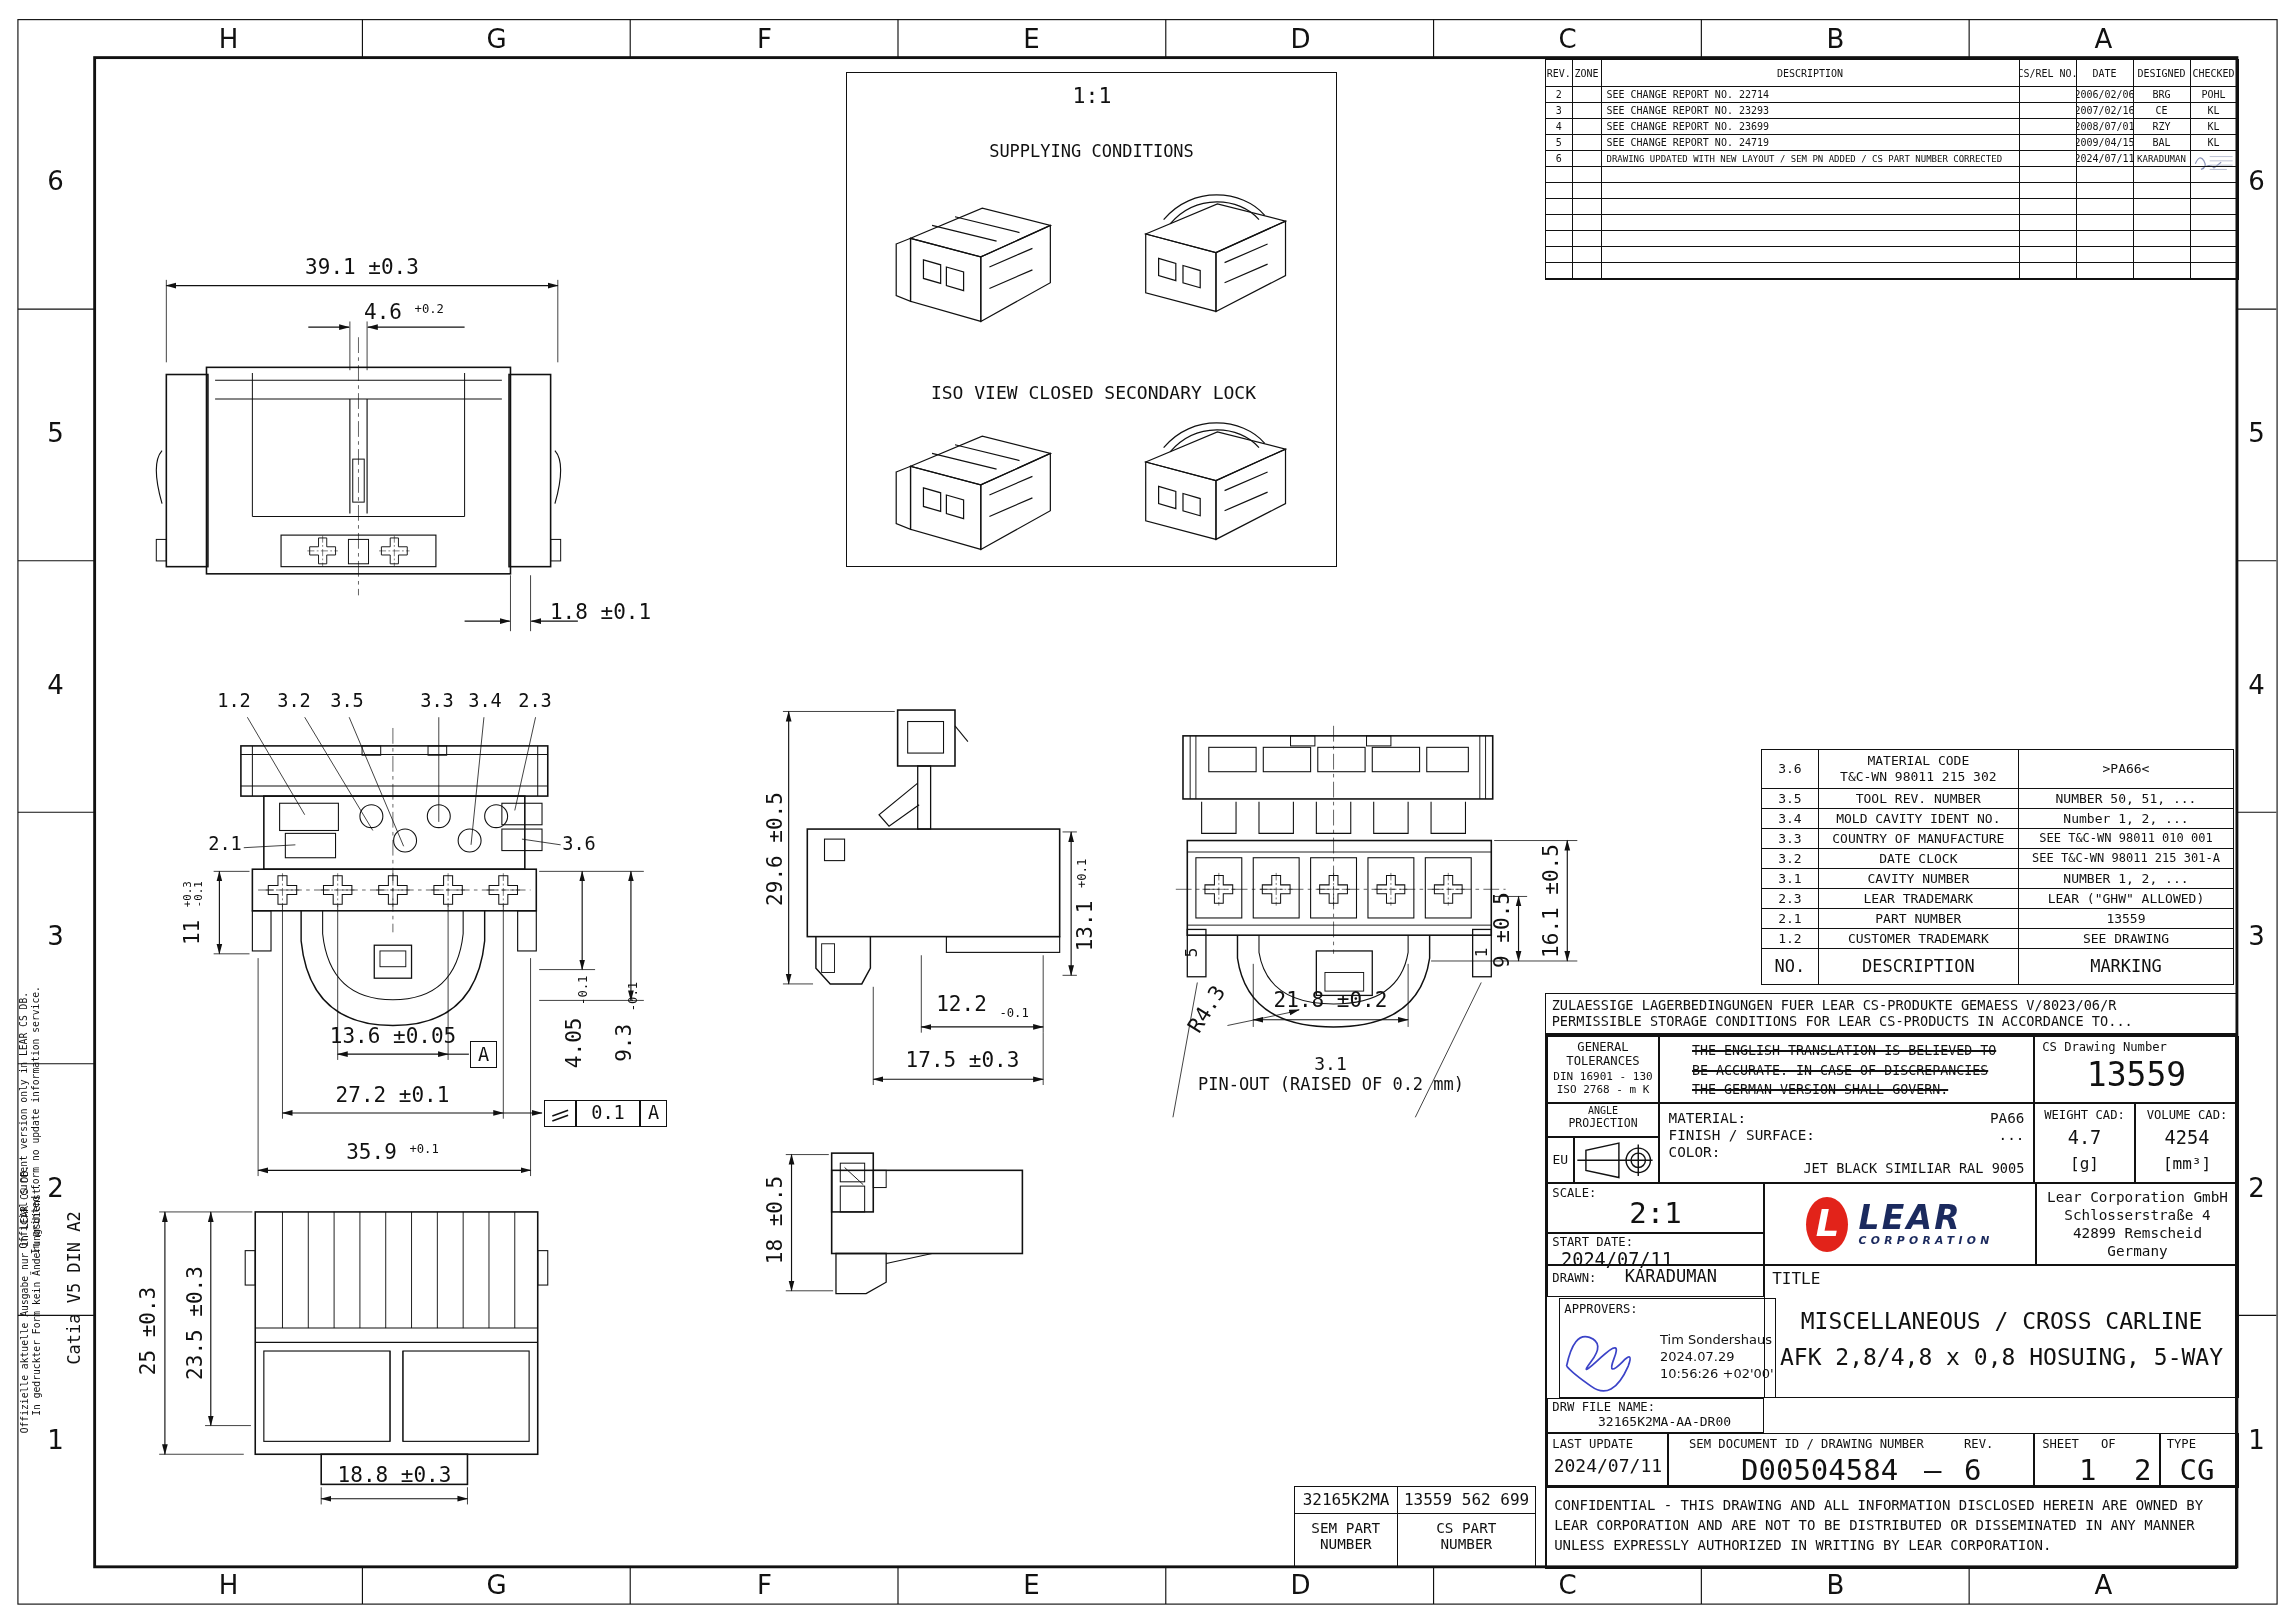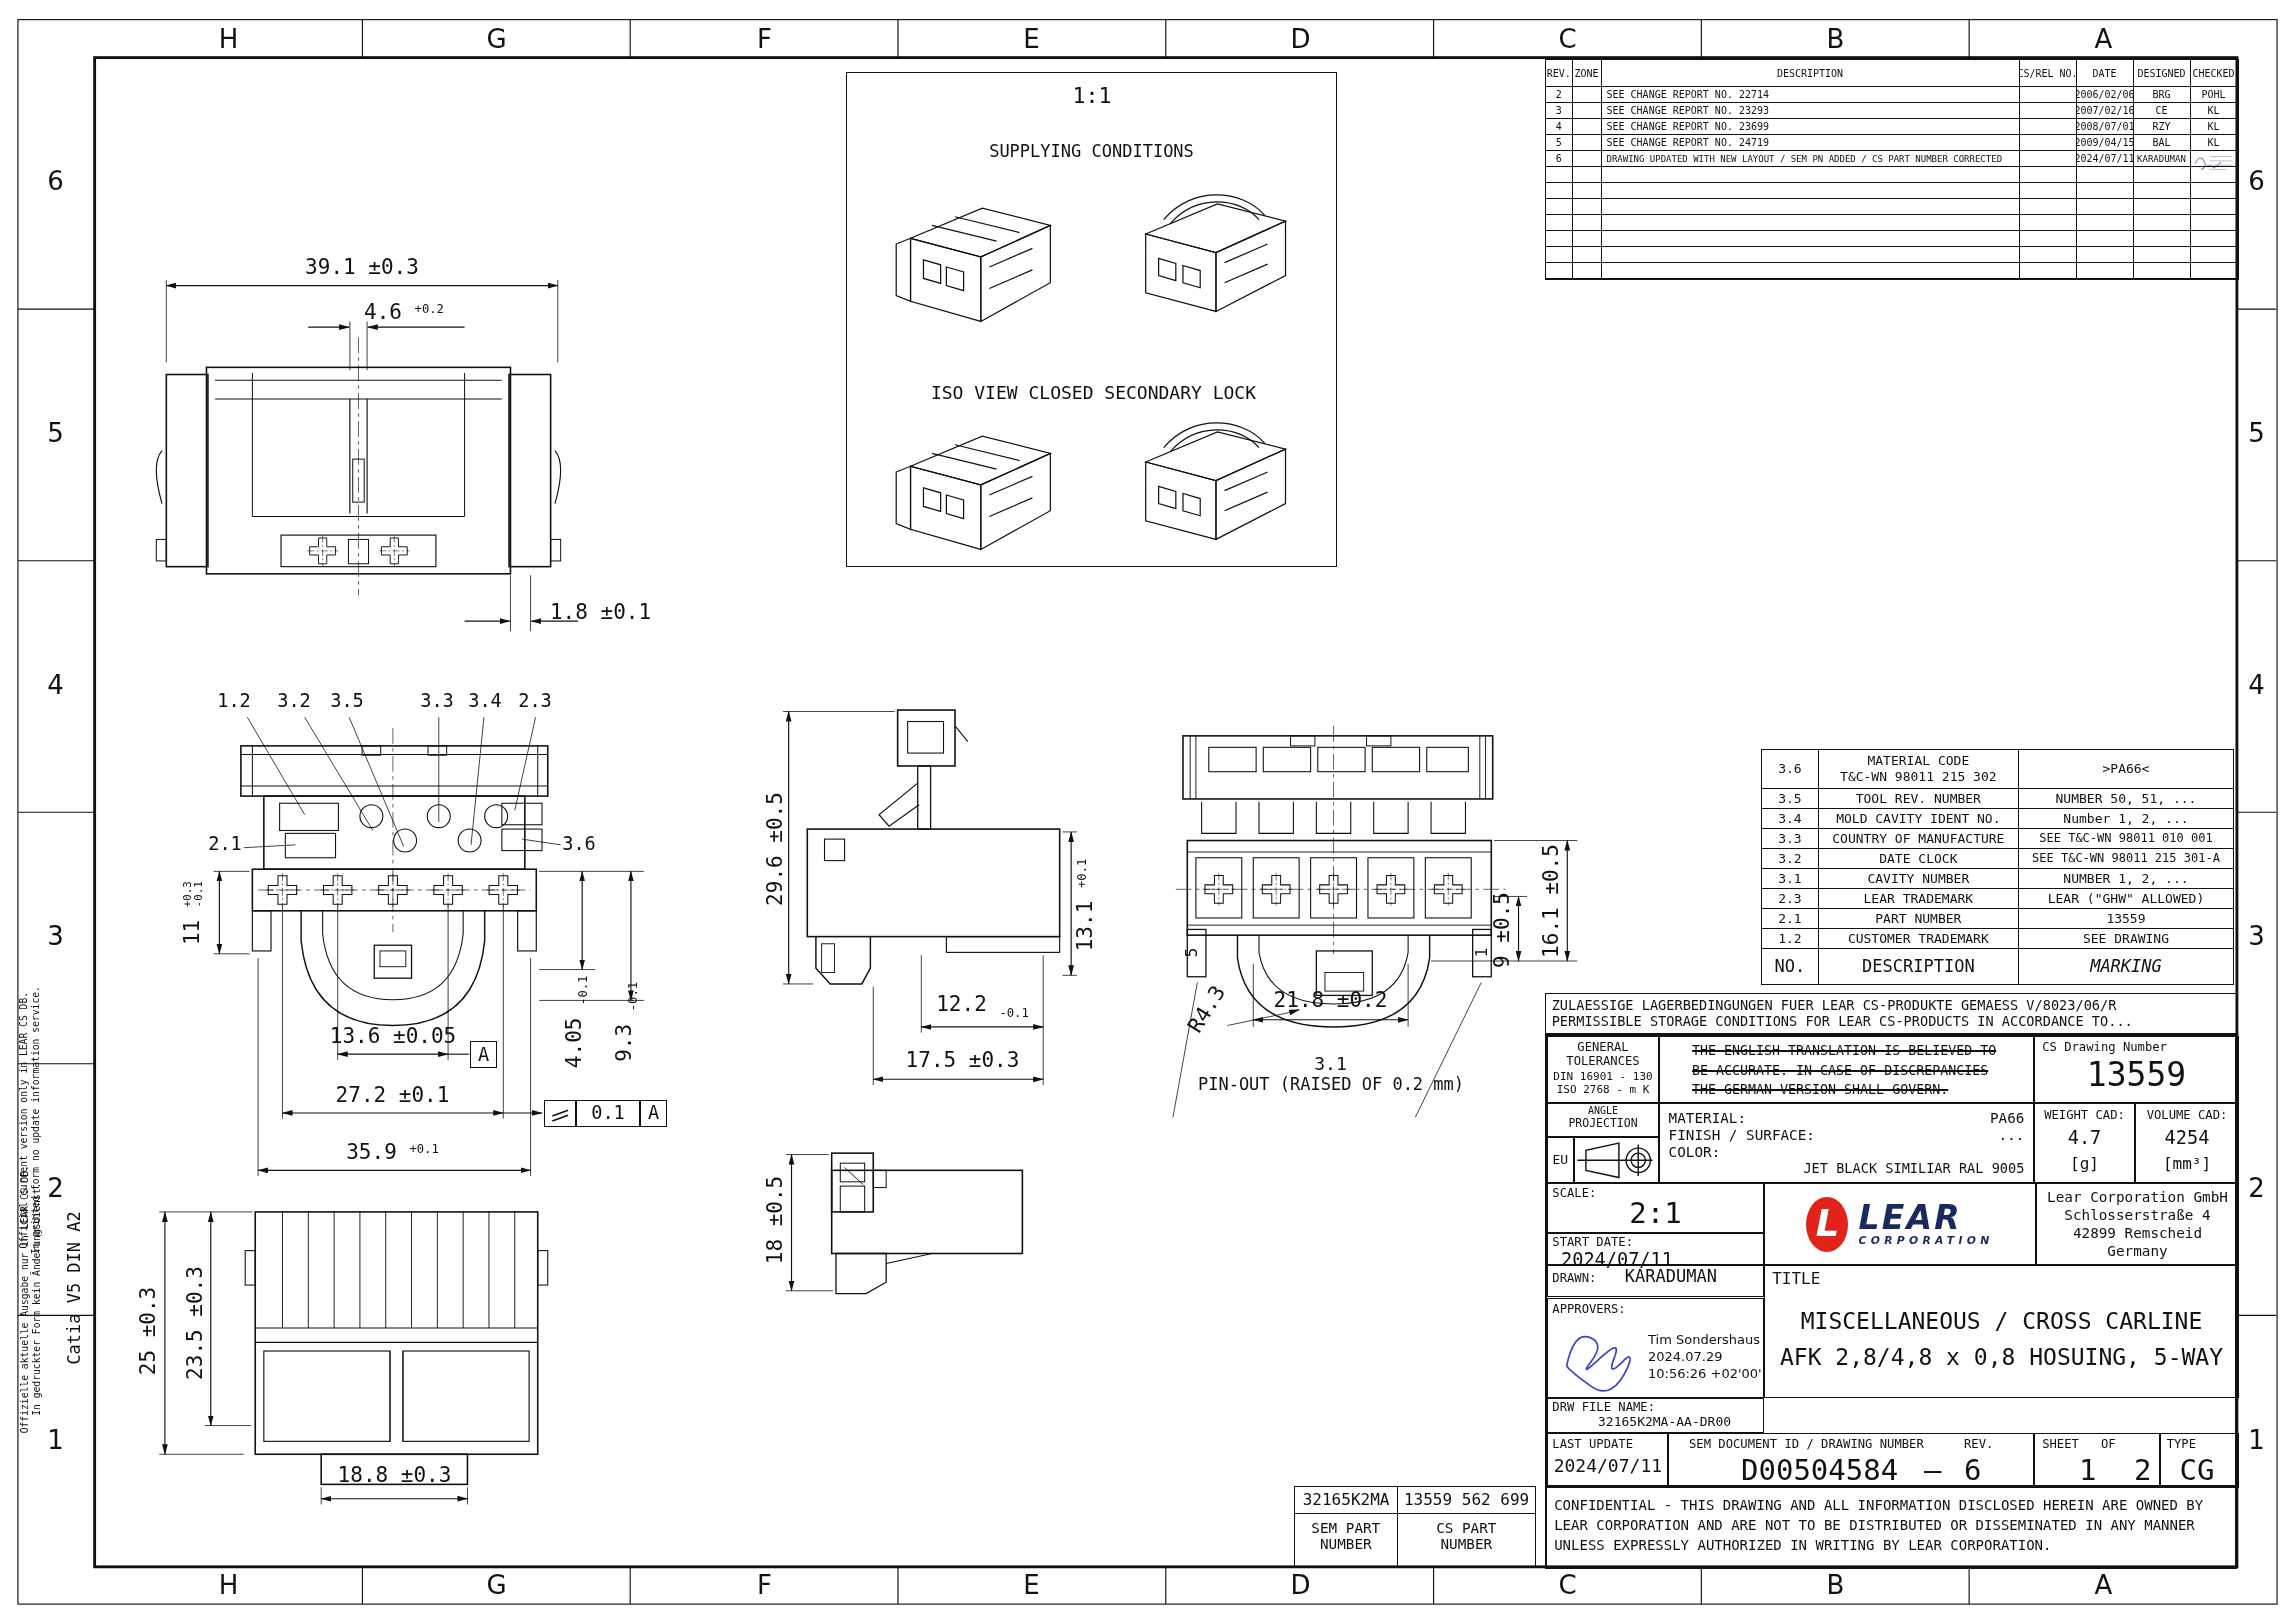--- a/index.html
+++ b/index.html
@@ -495,21 +495,21 @@
       <div class="mkc" style="width:215px;border-right:none;">13559</div>
     </div>
     <div class="mkrow" style="height:20px;">
       <div class="mkc" style="width:57px;">1.2</div>
       <div class="mkc" style="width:201px;">CUSTOMER TRADEMARK</div>
       <div class="mkc" style="width:215px;border-right:none;">SEE DRAWING</div>
     </div>
     <div class="mkrow" style="height:36px;">
       <div class="mkc" style="width:57px;font-size:17px;">NO.</div>
       <div class="mkc" style="width:201px;font-size:17px;">DESCRIPTION</div>
-      <div class="mkc" style="width:215px;border-right:none;font-size:17px;font-style:italic;">MARKING</div>
+      <div class="mkc" style="width:215px;border-right:none;font-size:17px;">MARKING</div>
     </div>
   </div>
 
   <div class="abs box" style="left:1545px;top:993px;width:692px;height:41px;border-width:1.8px;padding:2.9px 5.7px;">
     <div style="font-size:13.6px;white-space:nowrap;">ZULAESSIGE LAGERBEDINGUNGEN FUER LEAR CS-PRODUKTE GEMAESS V/8023/06/R</div>
     <div style="font-size:13.6px;white-space:nowrap;">PERMISSIBLE STORAGE CONDITIONS FOR LEAR CS-PRODUCTS IN ACCORDANCE TO...</div>
   </div>
 
   <div class="abs thick" style="left:1545px;top:1034px;width:692px;height:535px;">
 
@@ -563,21 +563,21 @@
       <div class="ctr" style="font-size:29px;margin-top:-4.3px;">2:1</div>
     </div>
     <div class="abs box" style="left:0;top:197px;width:217px;height:32px;">
       <div class="cell-label" style="margin:1.4px 0 0 4.3px;display:inline-block;">START DATE:</div>
       <span style="font-size:18.6px;margin-left:13px;">2024/07/11</span>
     </div>
     <div class="abs box" style="left:0;top:229px;width:217px;height:32px;">
       <div class="cell-label" style="margin:1.4px 0 0 4.3px;display:inline-block;">DRAWN:</div>
       <span style="font-size:17px;margin-left:21.5px;">KARADUMAN</span>
     </div>
-    <div class="abs box" style="left:0;top:262px;width:217px;height:100px;">
+    <div class="abs box" style="left:12px;top:262px;width:217px;height:100px;">
       <div class="cell-label" style="margin:2.9px 0 0 4.3px;">APPROVERS:</div>
       <div class="sans" style="position:absolute;left:100px;top:32px;font-size:13px;line-height:17px;">
         <div>Tim Sondershaus</div>
         <div>2024.07.29</div>
         <div>10:56:26 +02'00'</div>
       </div>
     </div>
     <div class="abs box" style="left:0;top:362px;width:217px;height:35px;">
       <div class="cell-label" style="margin:1.4px 0 0 4.3px;">DRW FILE NAME:</div>
       <div style="font-size:13px;margin-left:50px;">32165K2MA-AA-DR00</div>

